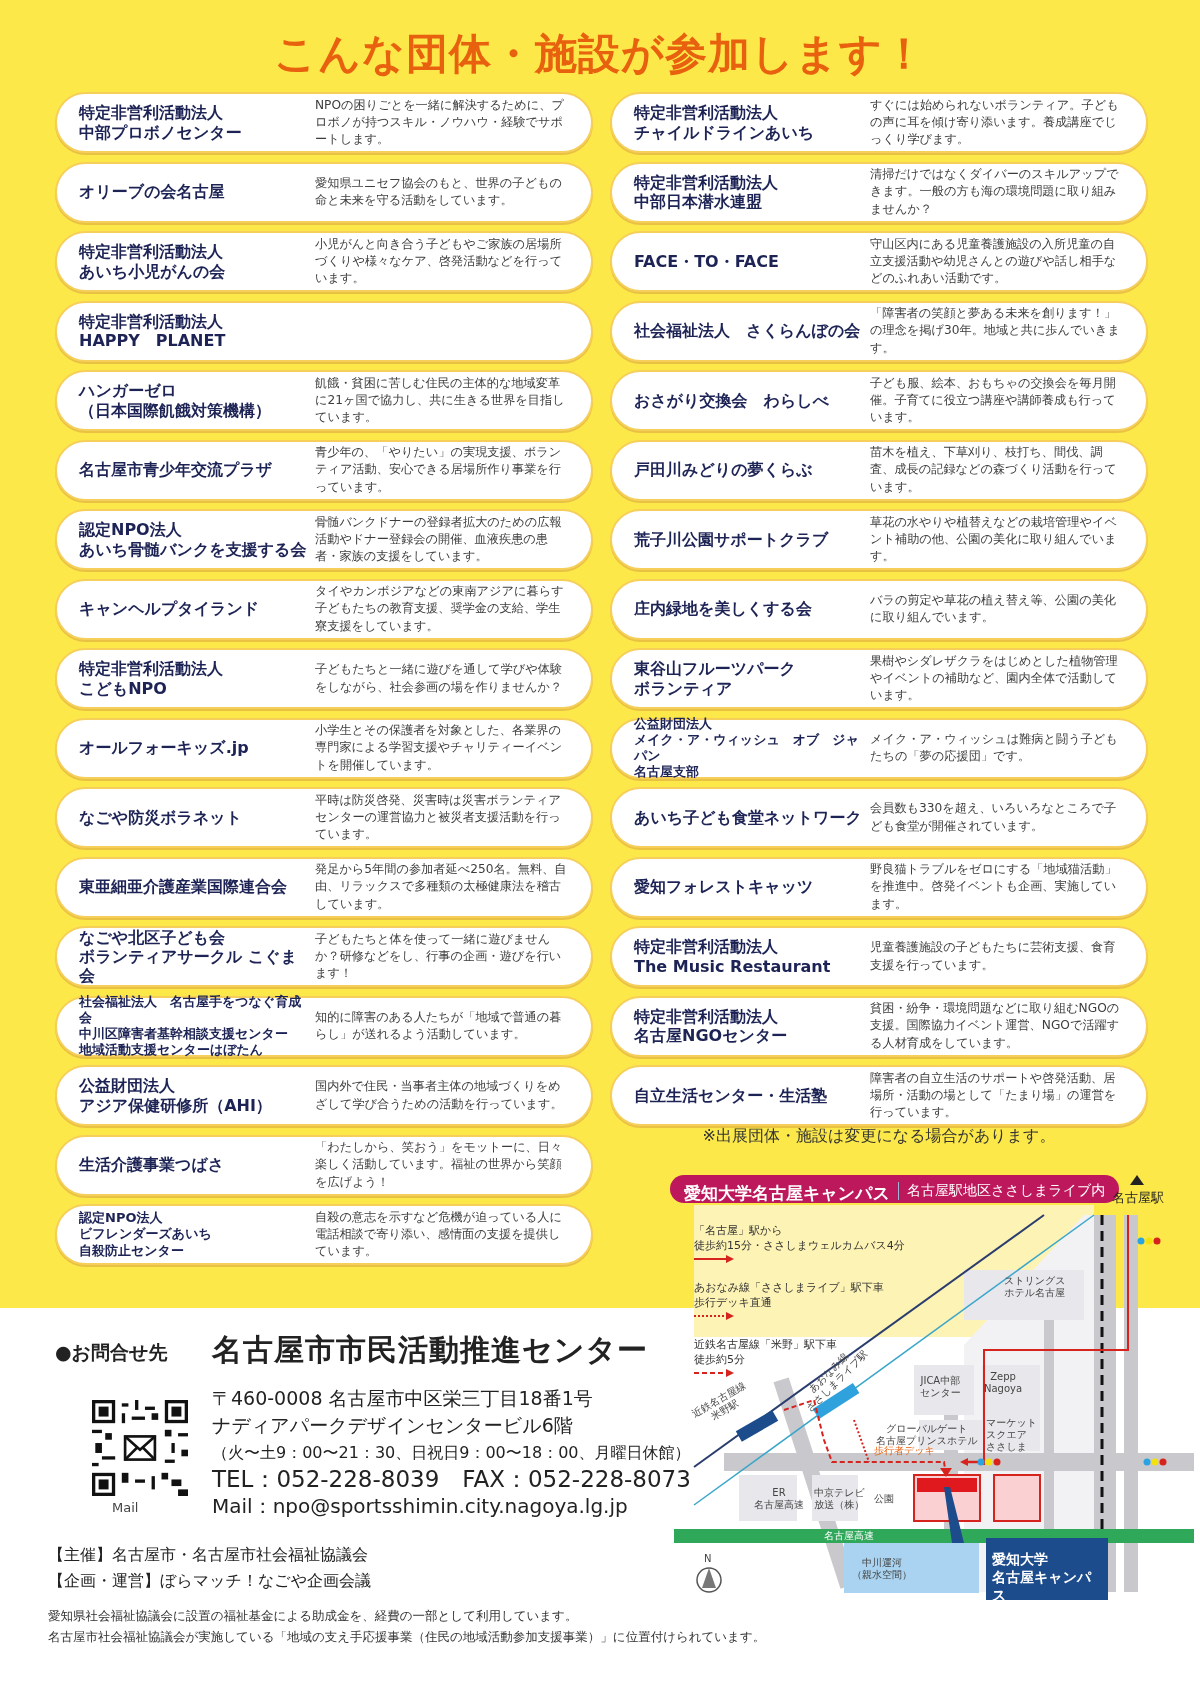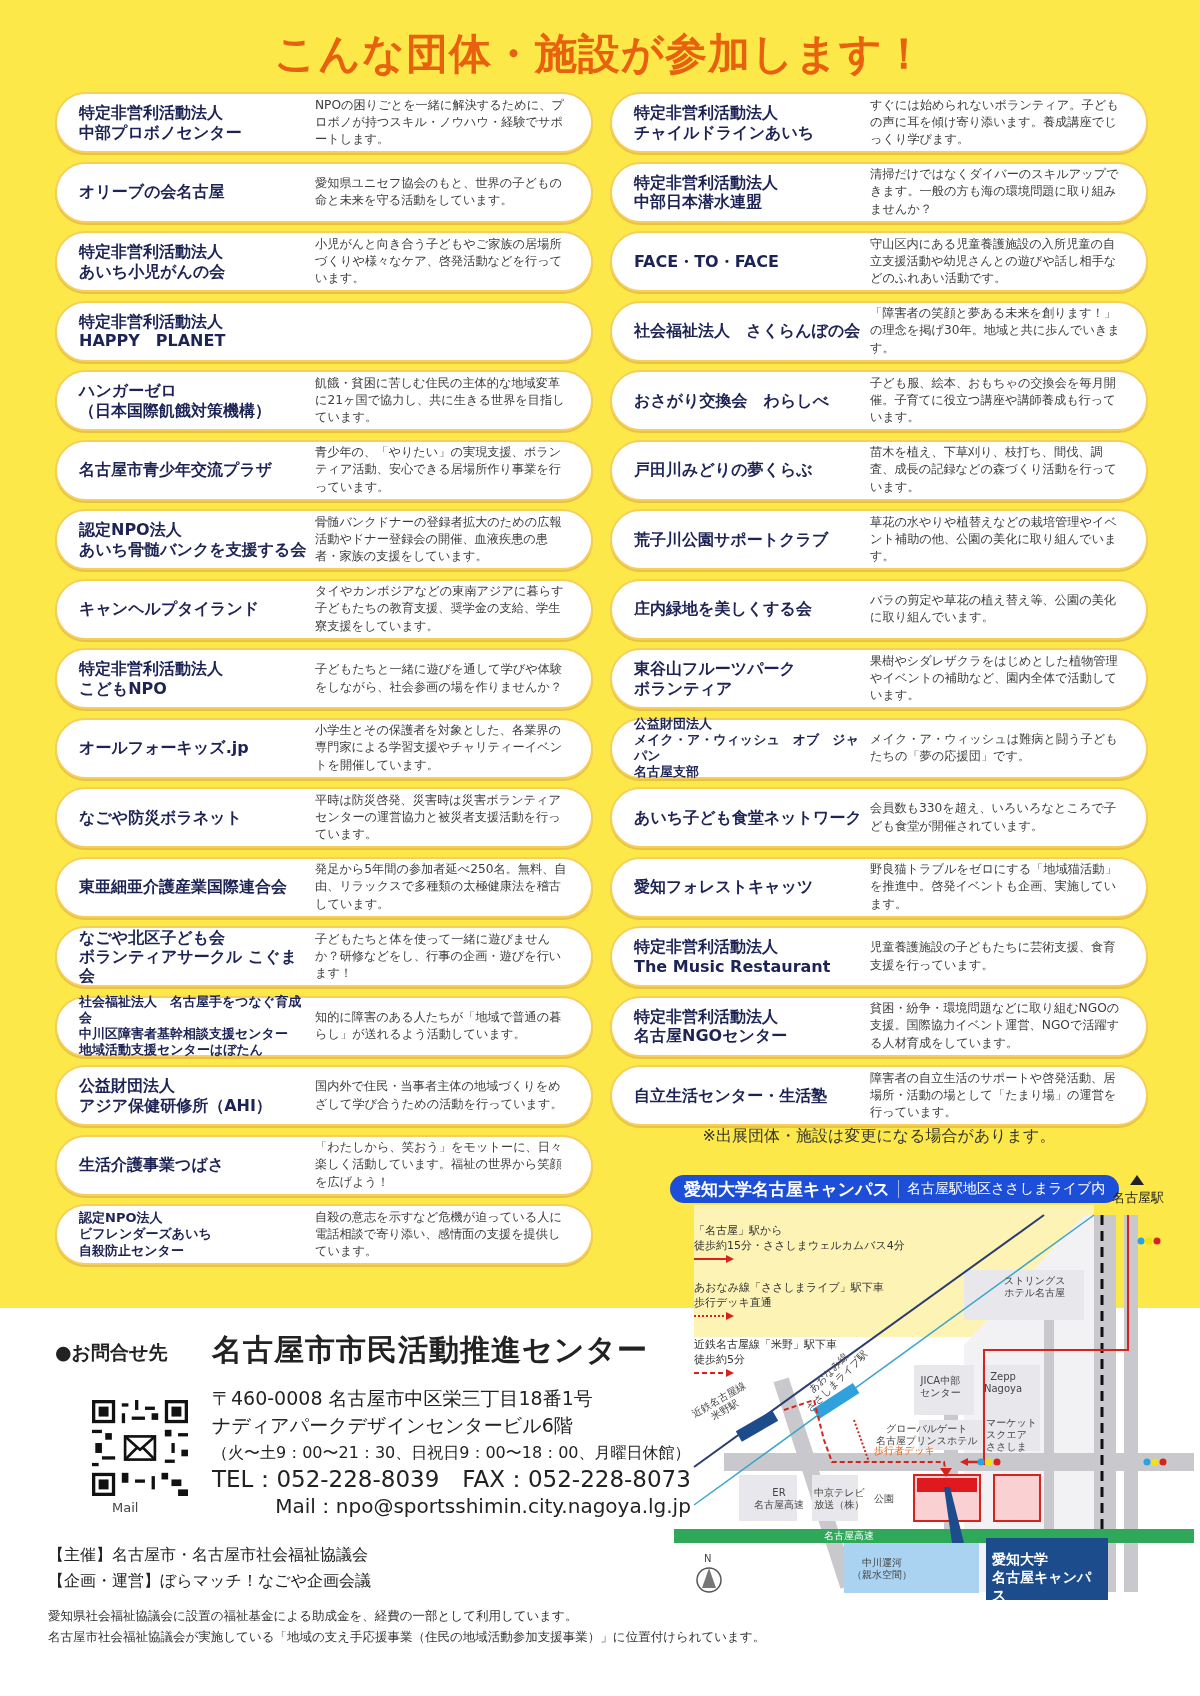--- a/index.html
+++ b/index.html
@@ -43,31 +43,31 @@
   }
 
   
   .contact-label { position: absolute; left: 55px; top: 1340px; font-size: 19px; font-weight: bold; color: #222; }
   .org-name { position: absolute; left: 212px; top: 1330px; font-size: 30px; font-weight: bold; color: #222; letter-spacing: 1px; }
   .qr { position: absolute; left: 92px; top: 1400px; width: 96px; height: 96px; }
   .qr-label { position: absolute; left: 112px; top: 1500px; font-size: 13px; color: #444; }
   .addr { position: absolute; left: 212px; top: 1385px; font-size: 19px; color: #222; line-height: 27px; }
   .addr .hours { font-size: 16px; }
   .addr .tel { font-size: 23px; font-weight: 500; }
-  .addr .mail { font-size: 20px; text-align: right; }
+  .addr .mail { font-size: 20px; }
 
   .organizers { position: absolute; left: 48px; top: 1542px; font-size: 16px; color: #222; line-height: 26px; }
   .footnote { position: absolute; left: 48px; top: 1605px; font-size: 12.5px; color: #333; line-height: 21px; }
 
   
   .map { position: absolute; left: 664px; top: 1175px; width: 536px; height: 440px; }
   .map-banner {
-    position: absolute; left: 6px; top: 0; height: 28px; padding: 0 14px;
-    background: #1d4ed8; border-radius: 14px; color: #fff;
-    display: flex; align-items: center; font-family: "DejaVu Serif", serif;
+    position: absolute; left: 6px; top: 0; height: 28px; padding: 7px 14px;
+    background: #be185d; border-radius: 14px; color: #fff;
+    display: flex; align-items: flex-start; font-family: "DejaVu Serif", serif;
   }
   .map-banner .main { font-size: 17px; font-weight: bold; }
   .map-banner .sep { width: 1px; height: 18px; background: #9fb4d6; margin: 0 8px; }
   .map-banner .sub { font-size: 14px; }
   .station-label { position: absolute; left: 448px; top: 14px; font-size: 13px; color: #222; }
   .station-arrow { position: absolute; left: 466px; top: 0; width: 0; height: 0; border-left: 7px solid transparent; border-right: 7px solid transparent; border-bottom: 10px solid #222; }
   .route { position: absolute; left: 30px; font-size: 11px; color: #333; line-height: 15px; }
   .map-text { position: absolute; font-size: 10px; color: #444; line-height: 12px; text-align: center; }
   .campus-box {
     position: absolute; left: 322px; top: 363px; width: 122px; height: 62px;

